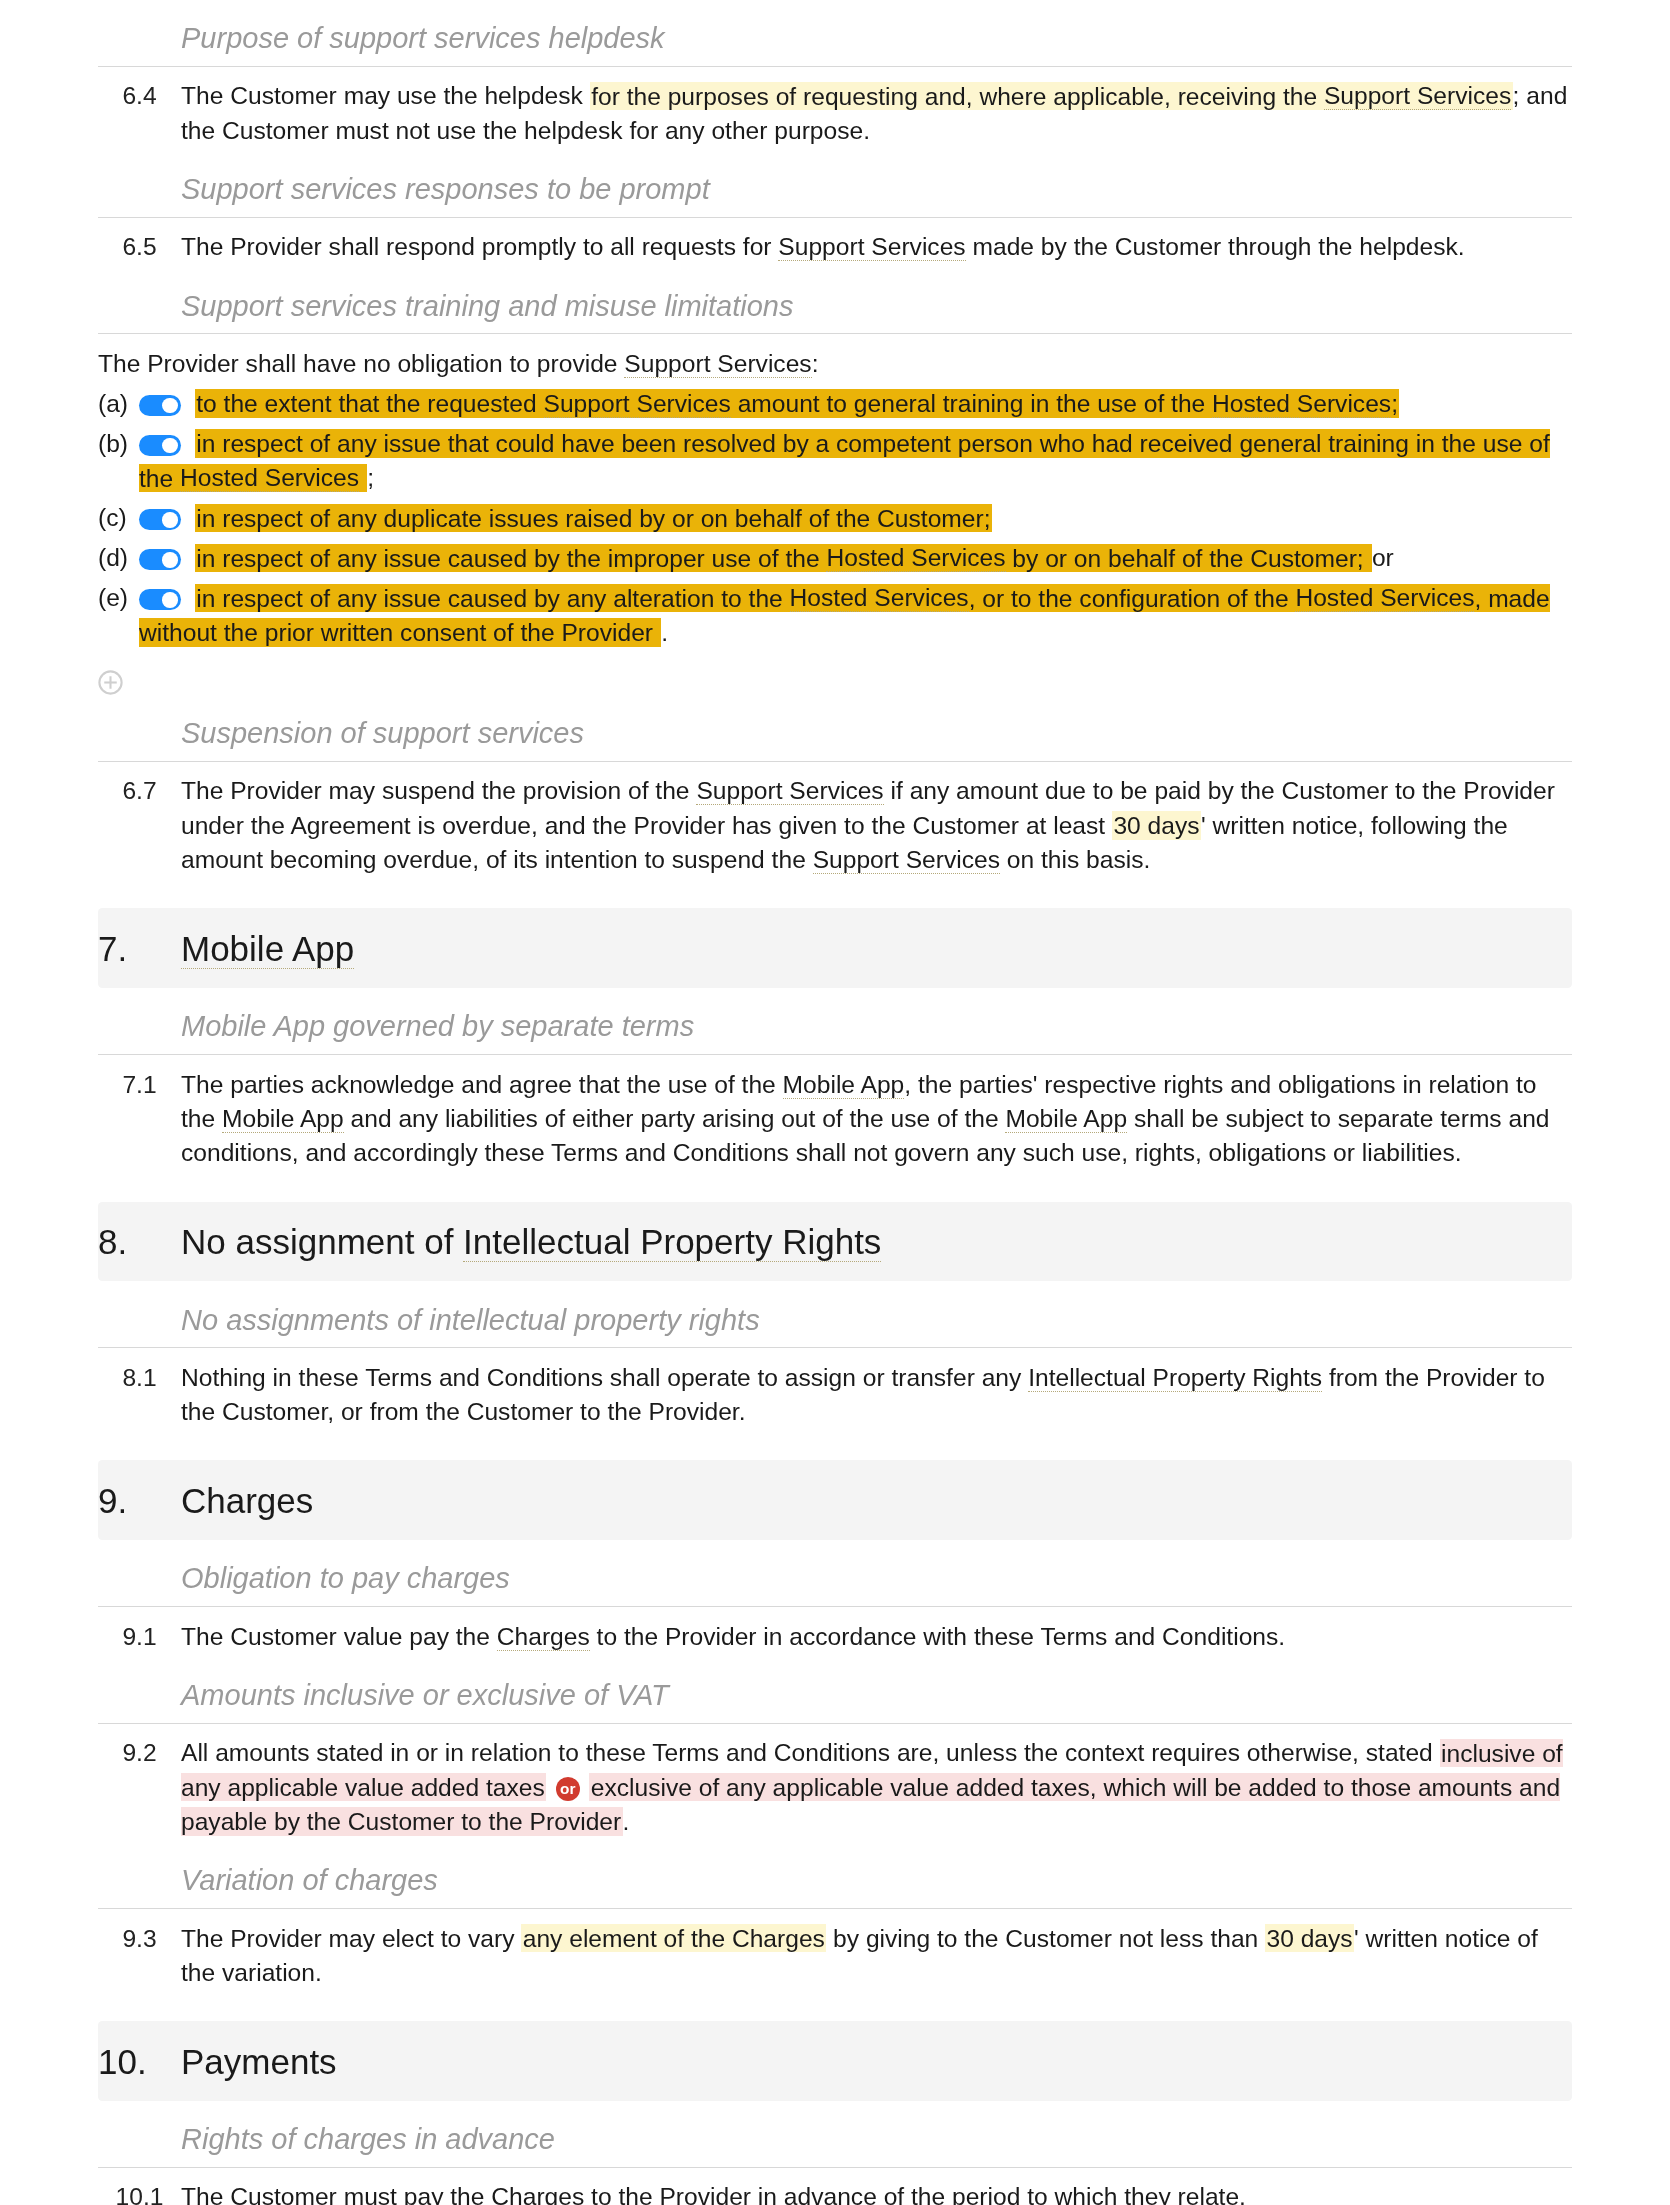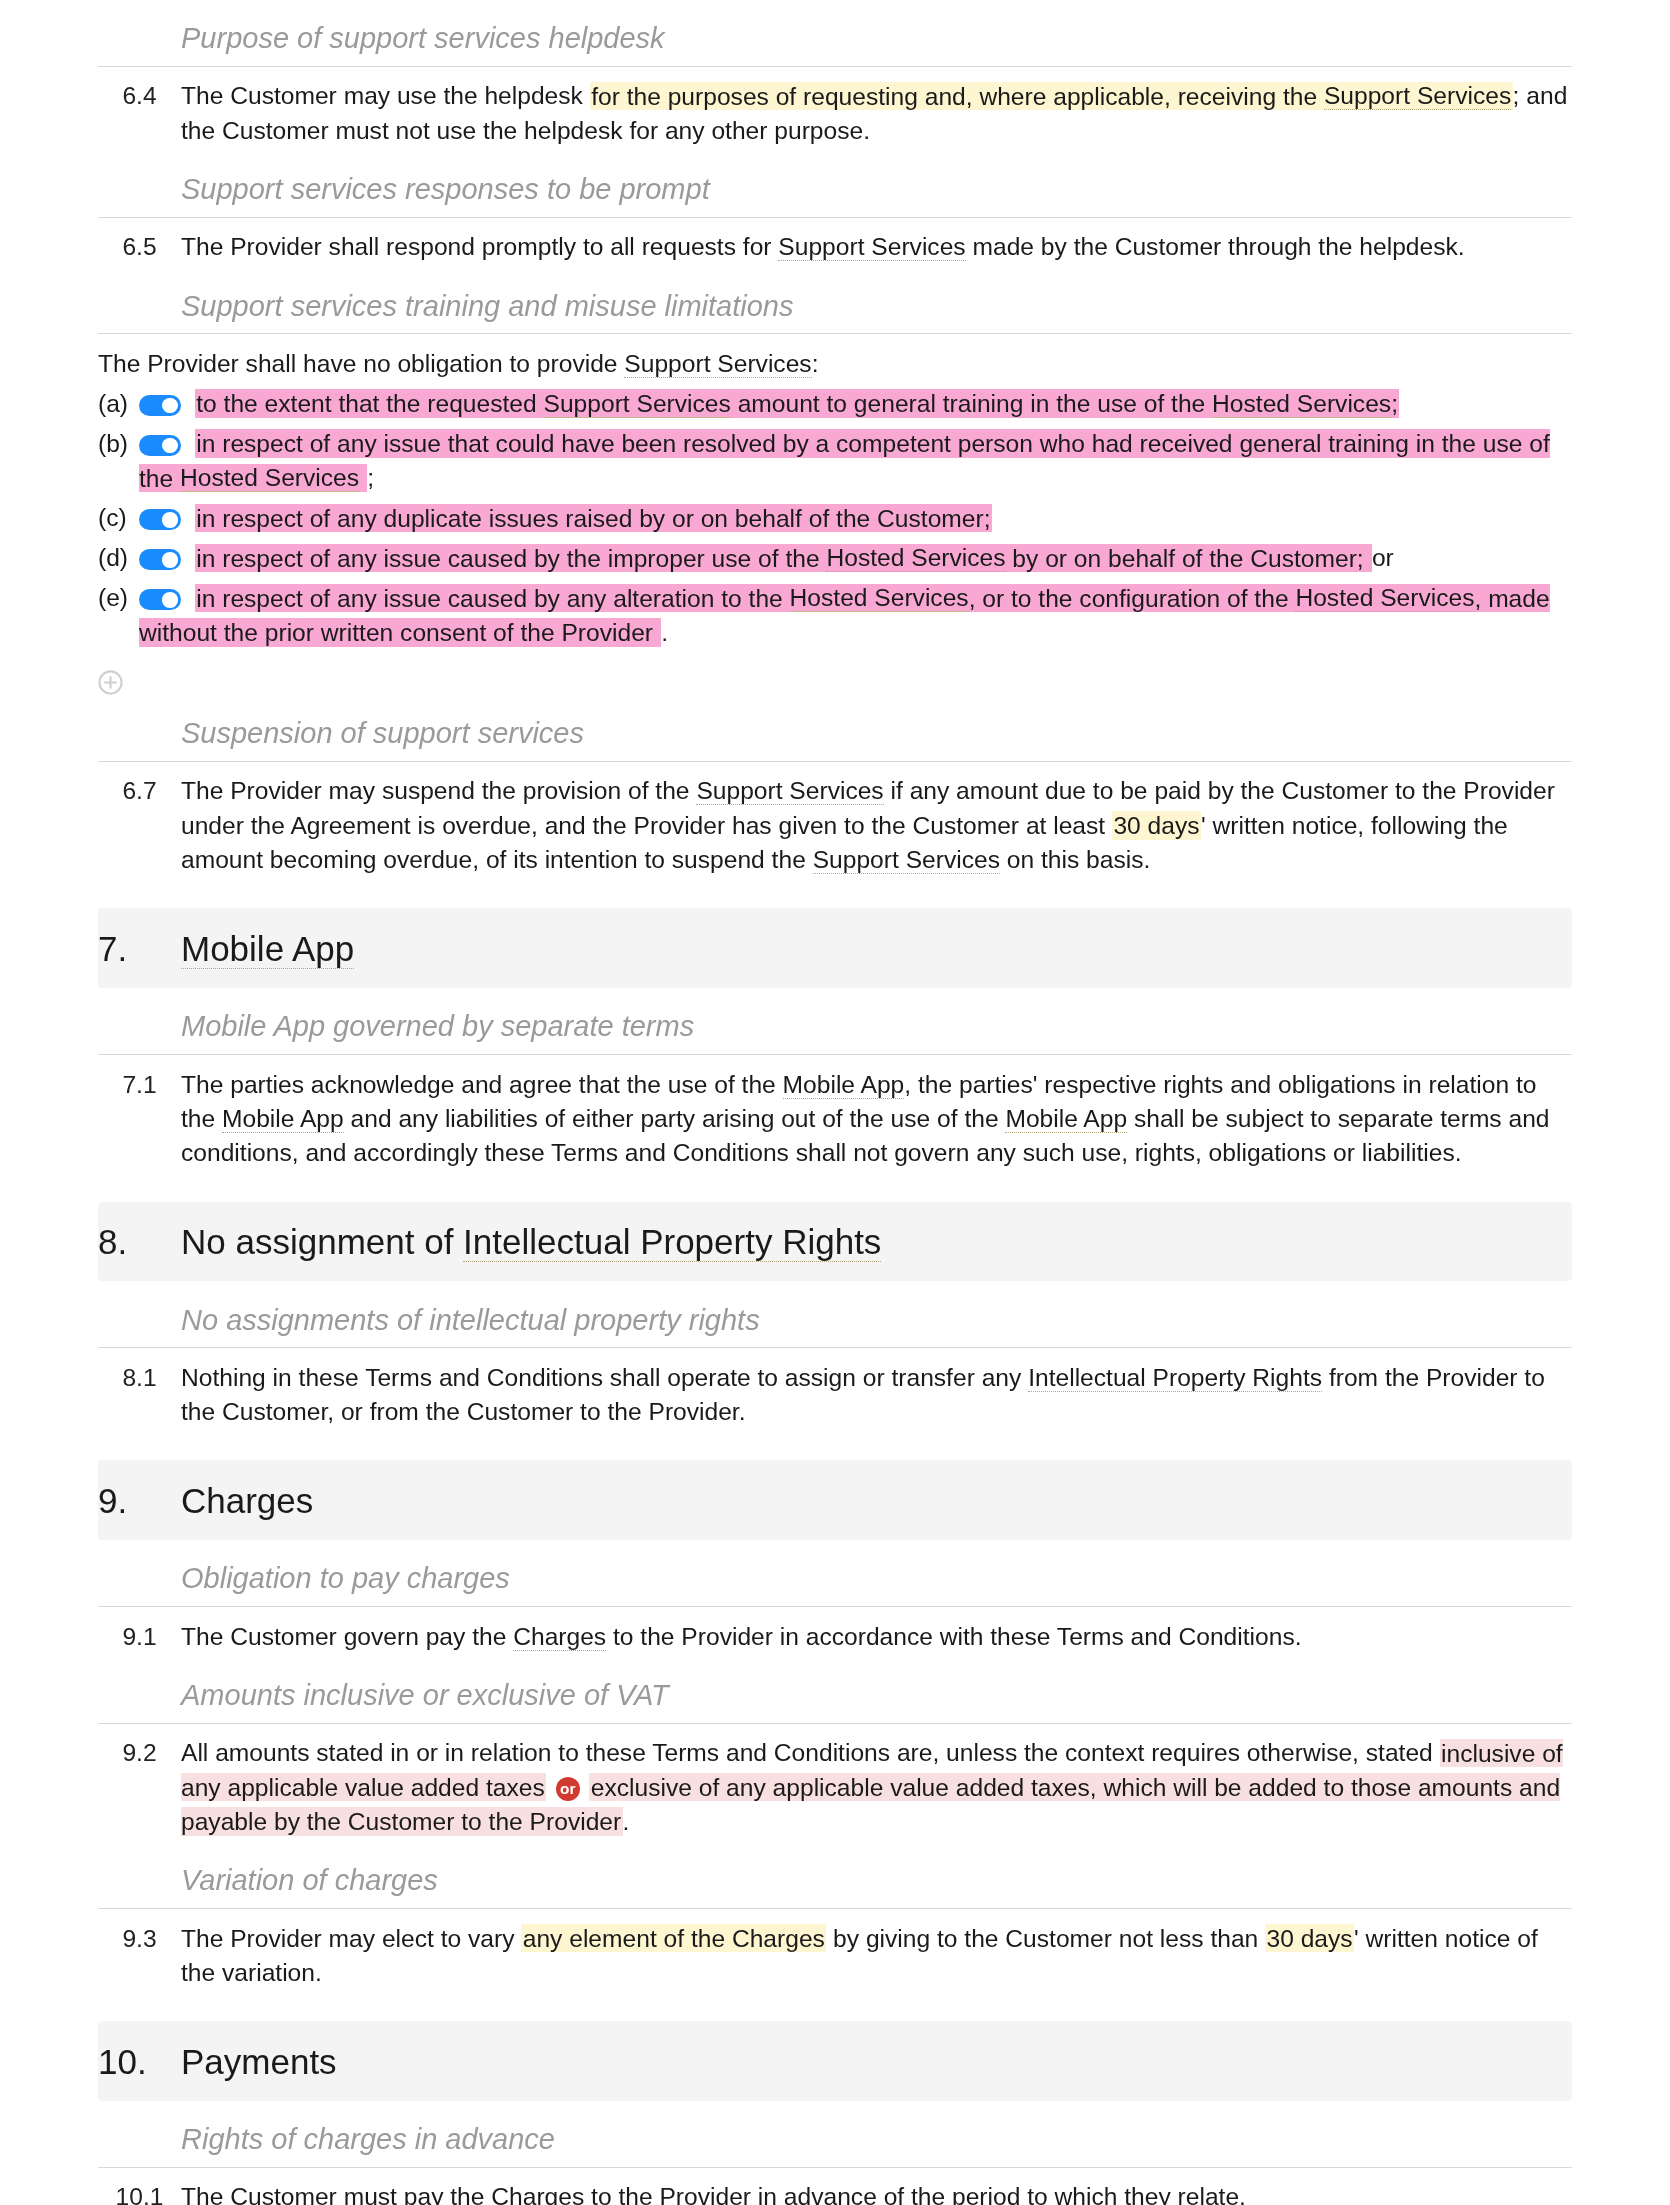--- a/index.html
+++ b/index.html
@@ -81,21 +81,21 @@
     font-weight: 400;
   }
   .section-head .stitle {
     font-size: 35px;
     font-weight: 400;
   }
   .term {
     border-bottom: 1.4px dotted #b5a97a;
   }
   .hl-blue {
-    background: #f9a8d4;
+    background: #eab308;
     padding: 0.7px 1.4px;
     margin-top: 20px;
   }
   .hl-yellow {
     background: #fdf6d0;
     padding: 0.7px 1.4px;
   }
   .hl-pink {
     background: #f9e0e0;
     padding: 0.7px 1.4px;
@@ -277,21 +277,21 @@
 </div>
 
 <div class="note-row">
   <div class="note">Obligation to pay charges</div>
 </div>
 
 <div class="clause">
   <div class="num">9.1</div>
   <div class="body">
     <p>
-      <span>The Customer govern pay the </span><span class="term">Charges</span><span> to the Provider in accordance with these Terms and Conditions.</span>
+      <span>The Customer value pay the </span><span class="term">Charges</span><span> to the Provider in accordance with these Terms and Conditions.</span>
     </p>
   </div>
 </div>
 
 <div class="note-row">
   <div class="note">Amounts inclusive or exclusive of VAT</div>
 </div>
 
 <div class="clause">
   <div class="num">9.2</div>

